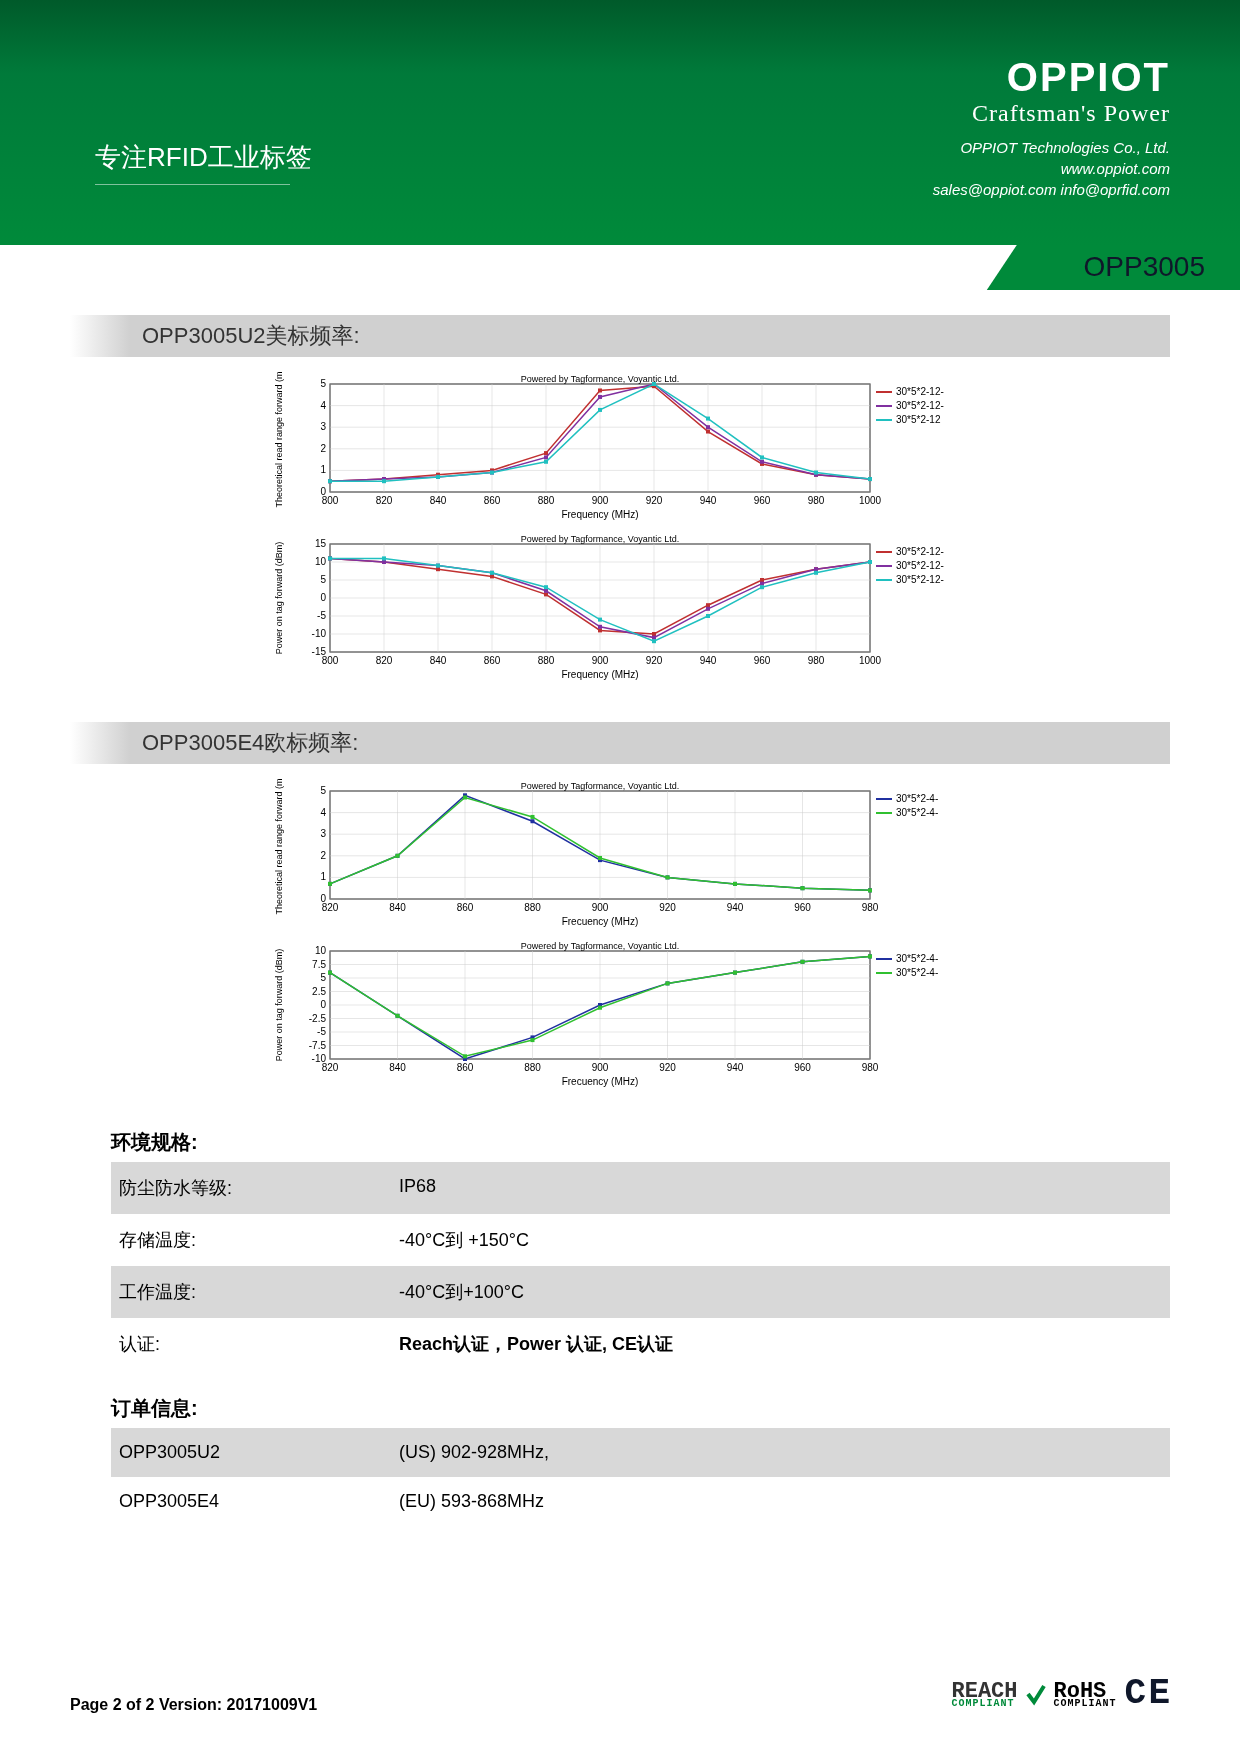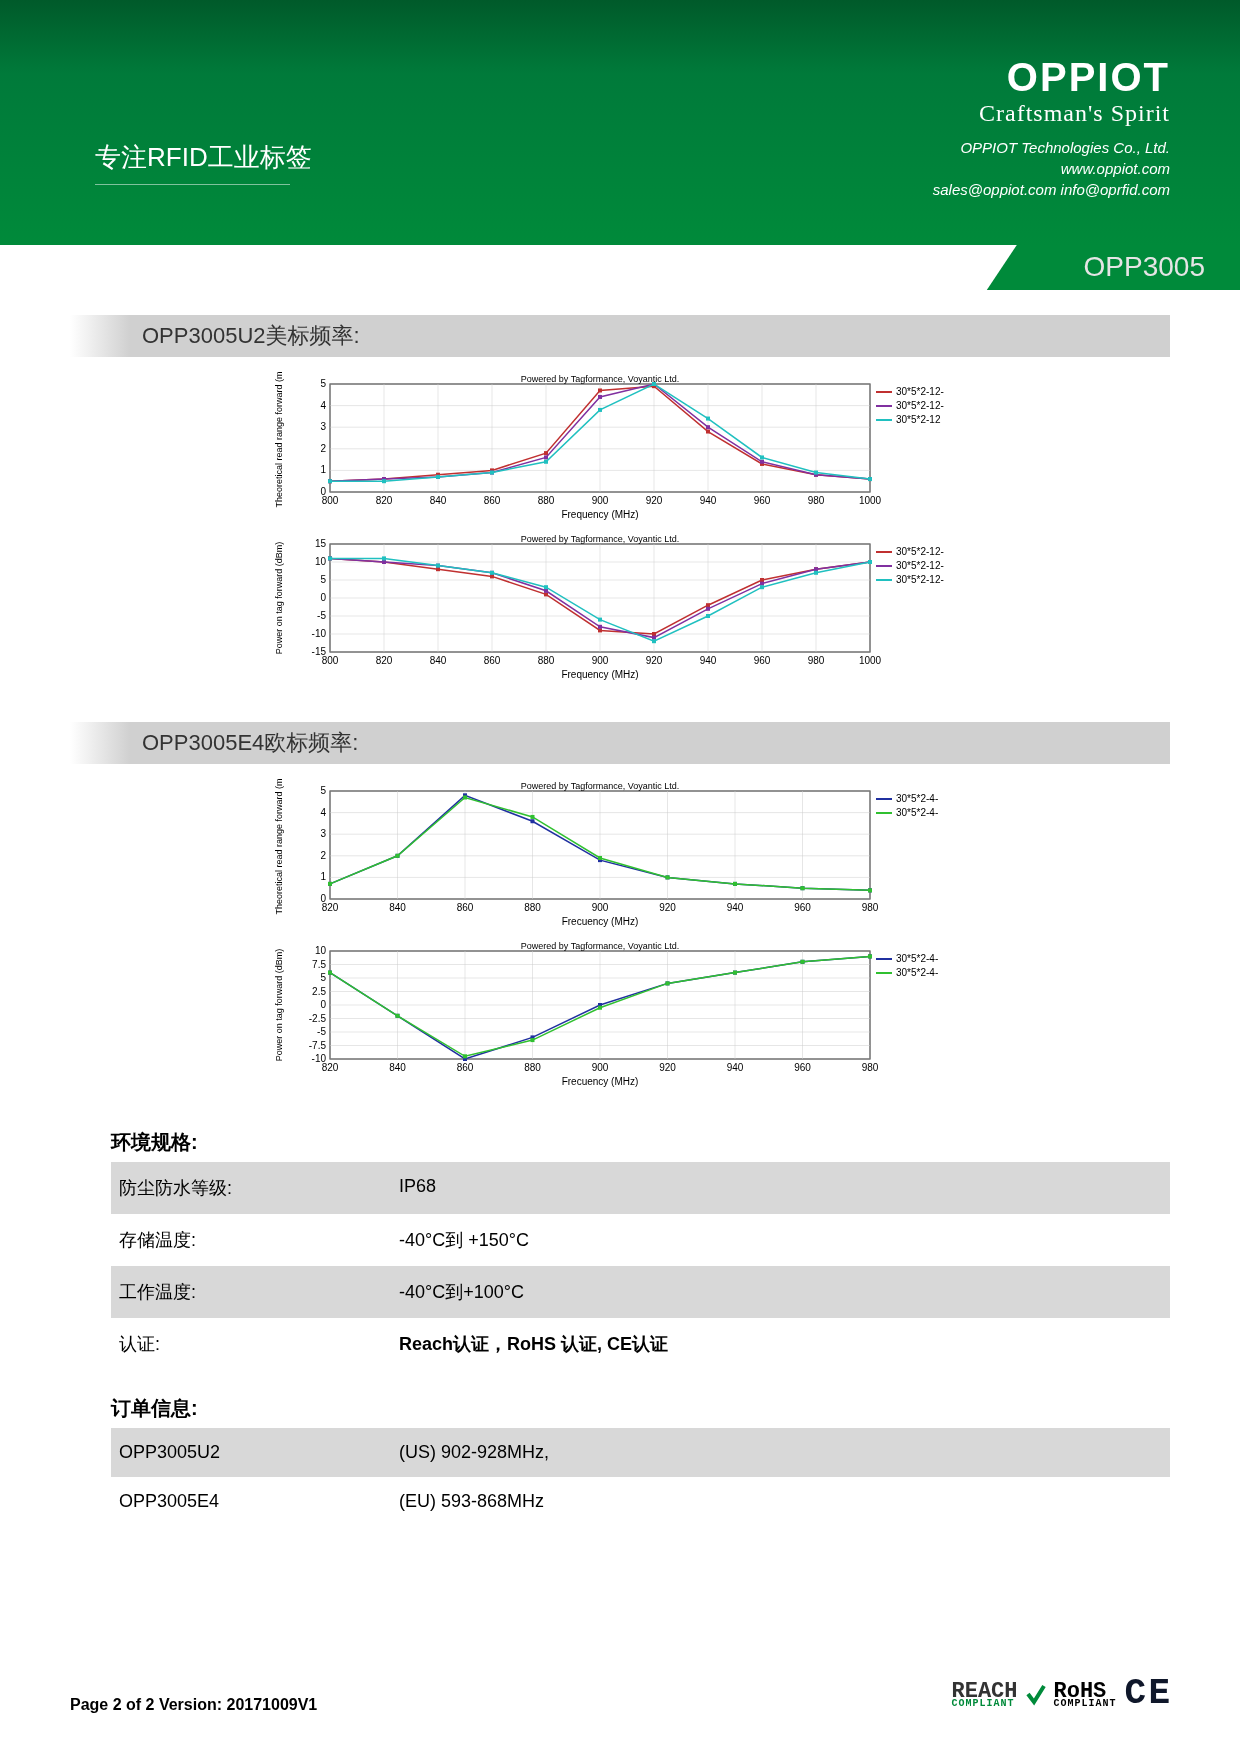--- a/index.html
+++ b/index.html
@@ -4,21 +4,21 @@
 <style>
 * { margin: 0; padding: 0; box-sizing: border-box; }
 body { width: 1240px; height: 1754px; font-family: Arial, "Microsoft YaHei", sans-serif; background: #fff; position: relative; }
 .header { background: linear-gradient(180deg, #005a2a 0%, #007a3a 30%, #008a3a 100%); height: 245px; color: #fff; position: relative; padding: 60px 70px 0 55px; }
 .logo-block { position: absolute; right: 70px; top: 55px; text-align: right; }
 .logo { font-size: 40px; font-weight: bold; letter-spacing: 2px; }
 .tagline { font-family: "Brush Script MT", cursive; font-size: 24px; letter-spacing: 1px; }
 .company-info { font-size: 15px; font-style: italic; text-align: right; margin-top: 10px; line-height: 1.4; }
 .focus-text { font-size: 26px; color: #fff; position: absolute; bottom: 70px; left: 95px; }
 .focus-line { position: absolute; bottom: 60px; left: 95px; border-bottom: 1px solid rgba(255,255,255,0.5); width: 195px; }
-.product-badge { background: #008a3a; color: #e5e5e5; font-size: 28px; padding: 8px 35px 10px 0; text-align: right; position: absolute; top: 245px; right: 0; left: 0; height: 45px; display: flex; align-items: center; justify-content: flex-end; }
+.product-badge { background: #008a3a; color: #0f172a; font-size: 28px; padding: 8px 35px 10px 0; text-align: right; position: absolute; top: 245px; right: 0; left: 0; height: 45px; display: flex; align-items: center; justify-content: flex-end; }
 .product-badge::before { content: ""; background: #fff; position: absolute; left: 0; top: 0; bottom: 0; width: 82%; clip-path: polygon(0 0, 100% 0, calc(100% - 30px) 100%, 0 100%); }
 .main { padding: 70px 70px 0 70px; }
 .section-header { background: #d0d0d0; padding: 6px 12px; font-size: 22px; color: #333; margin-bottom: 15px; position: relative; margin-left: 60px; }
 .section-header::before { content: ""; position: absolute; left: -60px; top: 0; bottom: 0; width: 60px; background: linear-gradient(90deg, #fff 0%, #d0d0d0 100%); }
 .chart-container { display: flex; justify-content: center; margin-bottom: 30px; }
 .chart-svg { display: block; }
 .spec-section { margin-top: 15px; margin-left: 41px; }
 .spec-title { font-size: 20px; font-weight: bold; margin-bottom: 6px; }
 .spec-row { display: flex; padding: 14px 8px; font-size: 18px; }
 .spec-row.shaded { background: #d8d8d8; }
@@ -34,21 +34,21 @@
 .badge.rohs { color: #000000; }
 .badge.rohs .sub { font-size: 10px; display: block; margin-top: -6px; letter-spacing: 1px; }
 .badge.ce { color: #0f172a; font-size: 36px; font-weight: bold; }
 </style>
 </head>
 <body>
 
 <div class="header">
   <div class="logo-block">
     <div class="logo">OPPIOT</div>
-    <div class="tagline">Craftsman's Spirit</div>
+    <div class="tagline">Craftsman's Power</div>
     <div class="company-info">
       <div>OPPIOT Technologies Co., Ltd.</div>
       <div>www.oppiot.com</div>
       <div>sales@oppiot.com  info@oprfid.com</div>
     </div>
   </div>
   <div class="focus-text">专注RFID工业标签</div>
   <div class="focus-line"></div>
 </div>
 
@@ -364,21 +364,21 @@
         <div class="spec-row">
           <div class="spec-label">存储温度:</div>
           <div class="spec-value">-40°C到 +150°C</div>
         </div>
         <div class="spec-row shaded">
           <div class="spec-label">工作温度:</div>
           <div class="spec-value">-40°C到+100°C</div>
         </div>
         <div class="spec-row">
           <div class="spec-label">认证:</div>
-          <div class="spec-value bold">Reach认证，RoHS 认证, CE认证</div>
+          <div class="spec-value bold">Reach认证，Power 认证, CE认证</div>
         </div>
       </div>
   </div>
 
   <div class="spec-section" style="margin-top:25px;">
     <div class="spec-title">订单信息:</div>
     <div id="order-rows">
         <div class="spec-row shaded">
           <div class="spec-label">OPP3005U2</div>
           <div class="spec-value">(US) 902-928MHz,</div>

